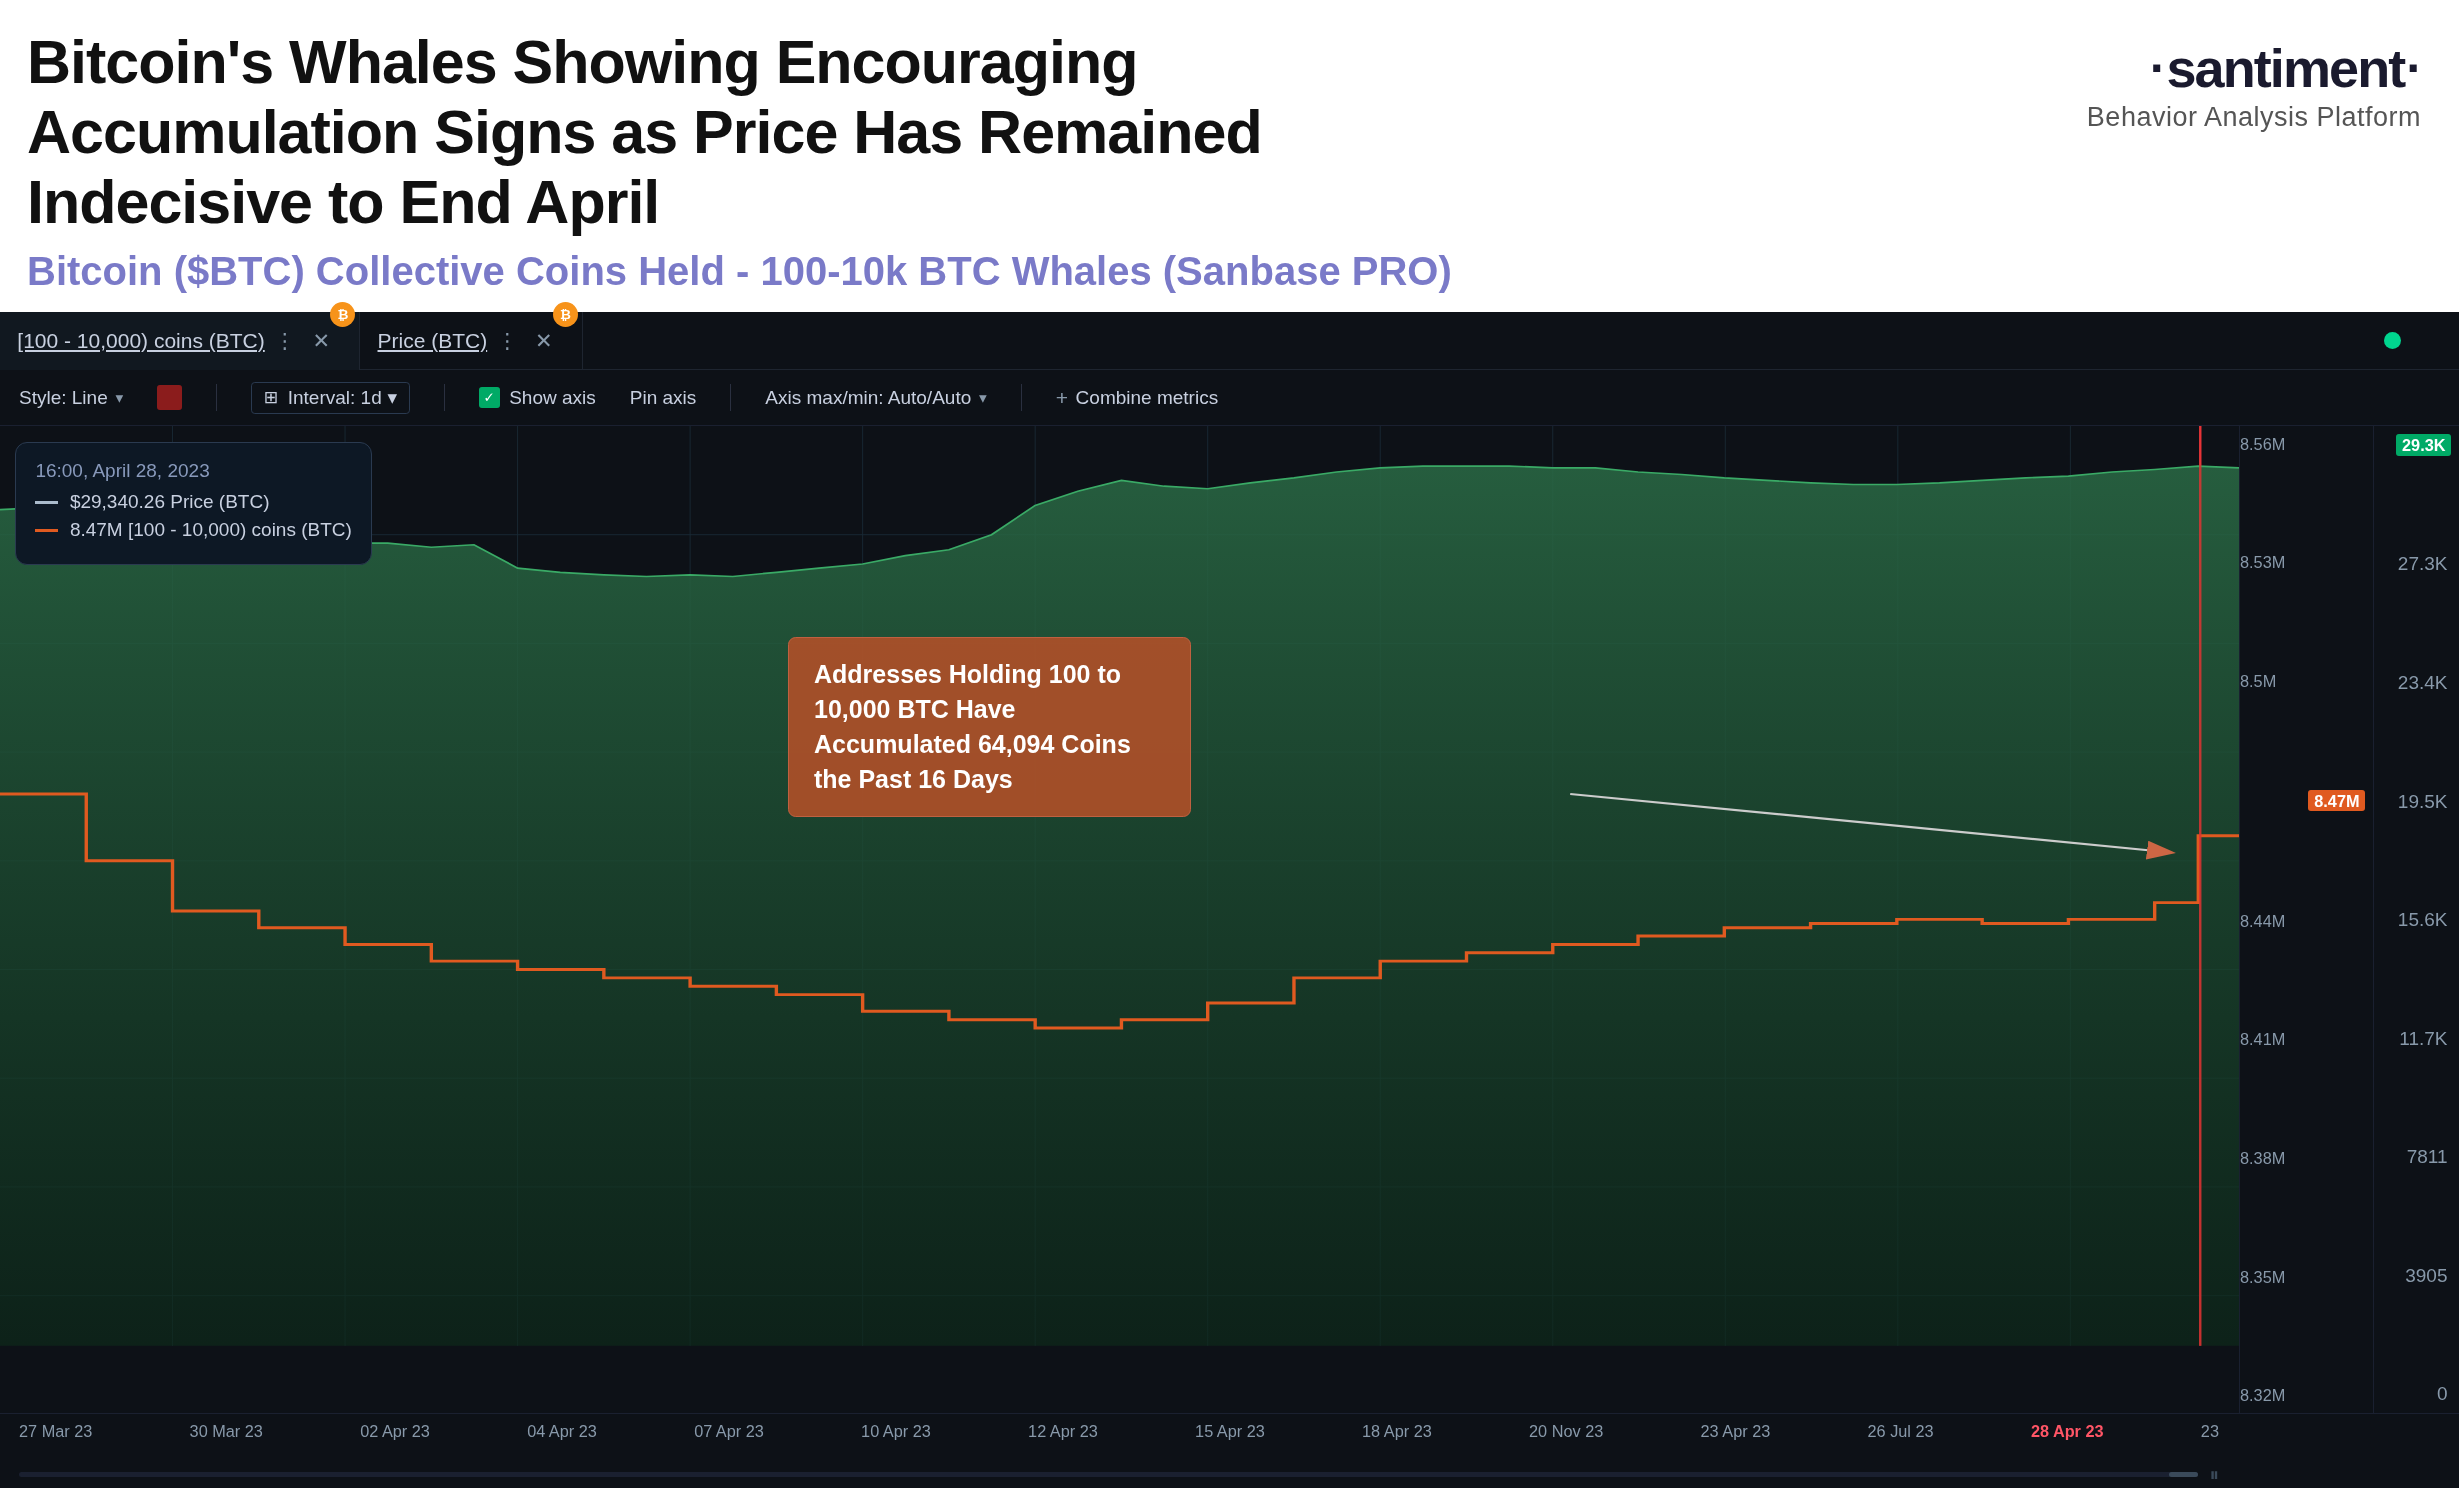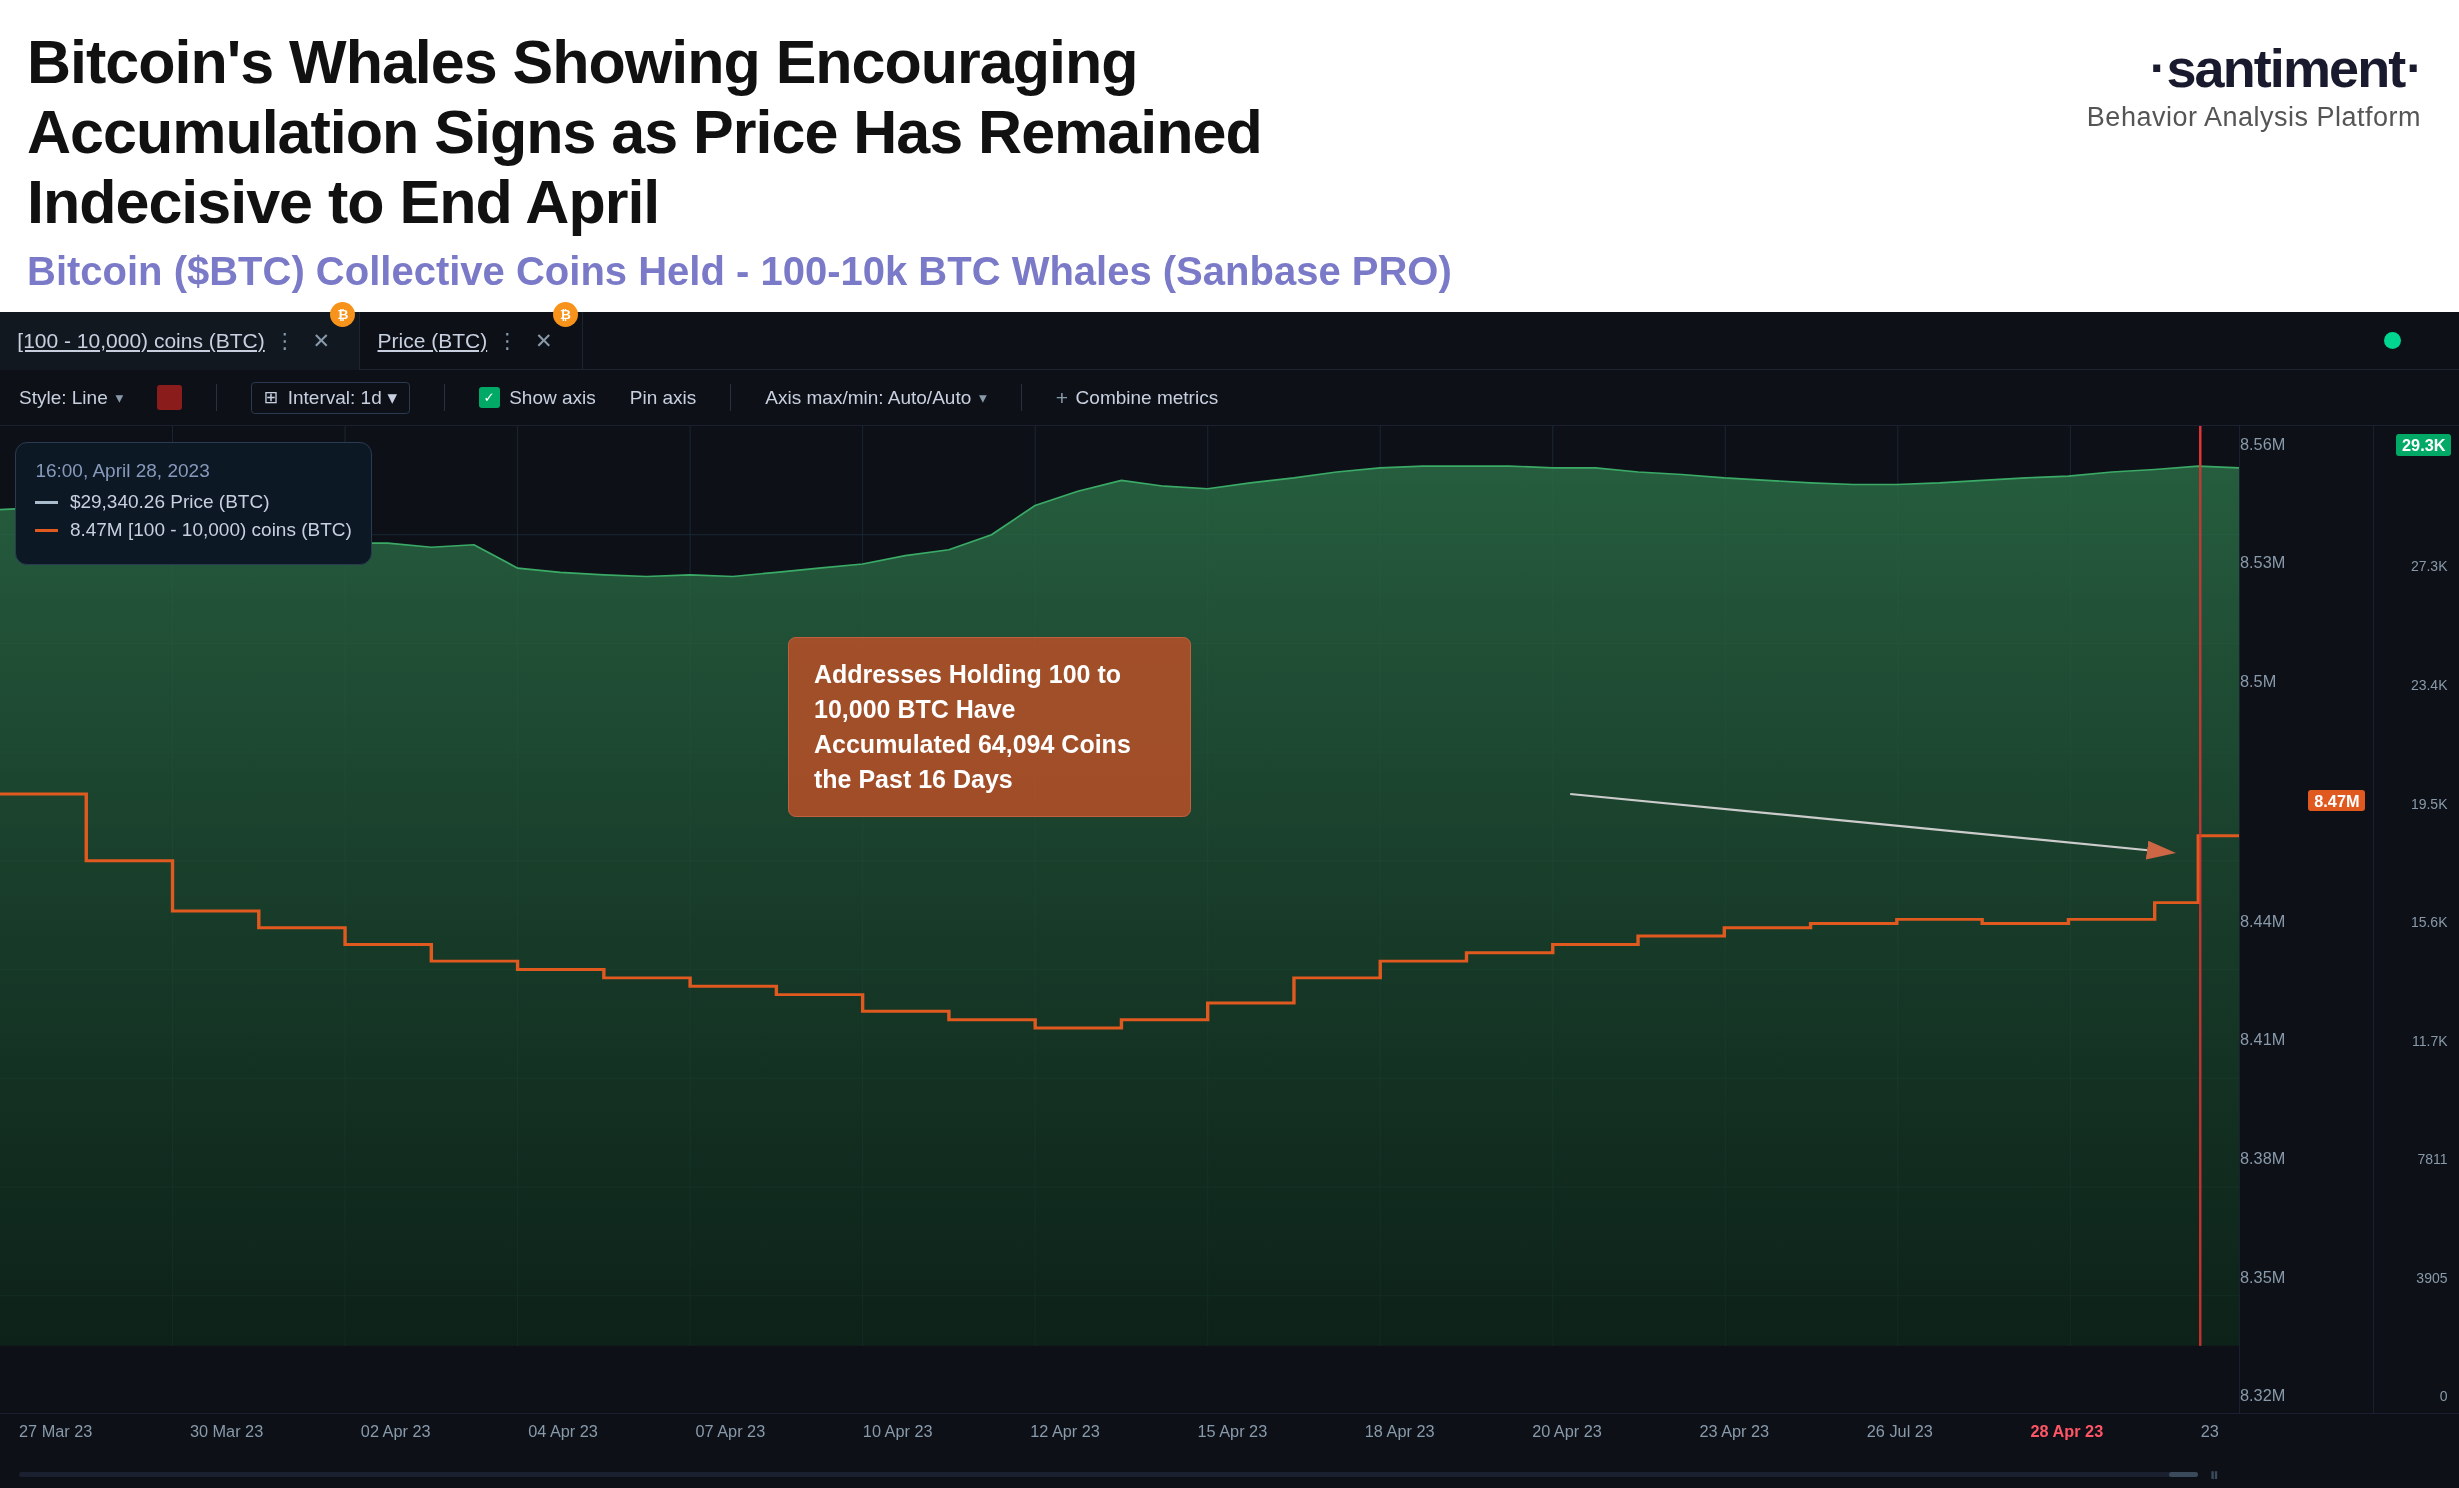--- a/index.html
+++ b/index.html
@@ -340,21 +340,21 @@
       width: 86px;
       display: flex;
       flex-direction: column;
       justify-content: space-between;
       padding: 9.6px 0;
       background: #0d1117;
       border-left: 1px solid #1a2030;
     }
 
     .y-axis-right2-label {
-      font-size: 14px;
+      font-size: 19px;
       color: #8899aa;
       text-align: right;
       padding-right: 11.5px;
       line-height: 1;
     }
 
     
     .y-label-highlight-green {
       background: #00aa66;
       color: #fff;
@@ -713,21 +713,21 @@
       <div class="x-axis-labels">
         <span class="x-axis-label">27 Mar 23</span>
         <span class="x-axis-label">30 Mar 23</span>
         <span class="x-axis-label">02 Apr 23</span>
         <span class="x-axis-label">04 Apr 23</span>
         <span class="x-axis-label">07 Apr 23</span>
         <span class="x-axis-label">10 Apr 23</span>
         <span class="x-axis-label">12 Apr 23</span>
         <span class="x-axis-label">15 Apr 23</span>
         <span class="x-axis-label">18 Apr 23</span>
-        <span class="x-axis-label">20 Apr 23</span>
+        <span class="x-axis-label">20 Nov 23</span>
         <span class="x-axis-label">23 Apr 23</span>
         <span class="x-axis-label">26 Jul 23</span>
         <span class="x-axis-label" style="color:#ff5566; font-weight:600;">28 Apr 23</span>
         <span class="x-axis-label">23</span>
       </div>
       <div style="width:221px;"></div>
     </div>
 
     <div class="scrollbar-area">
       <div class="scrollbar-track">

